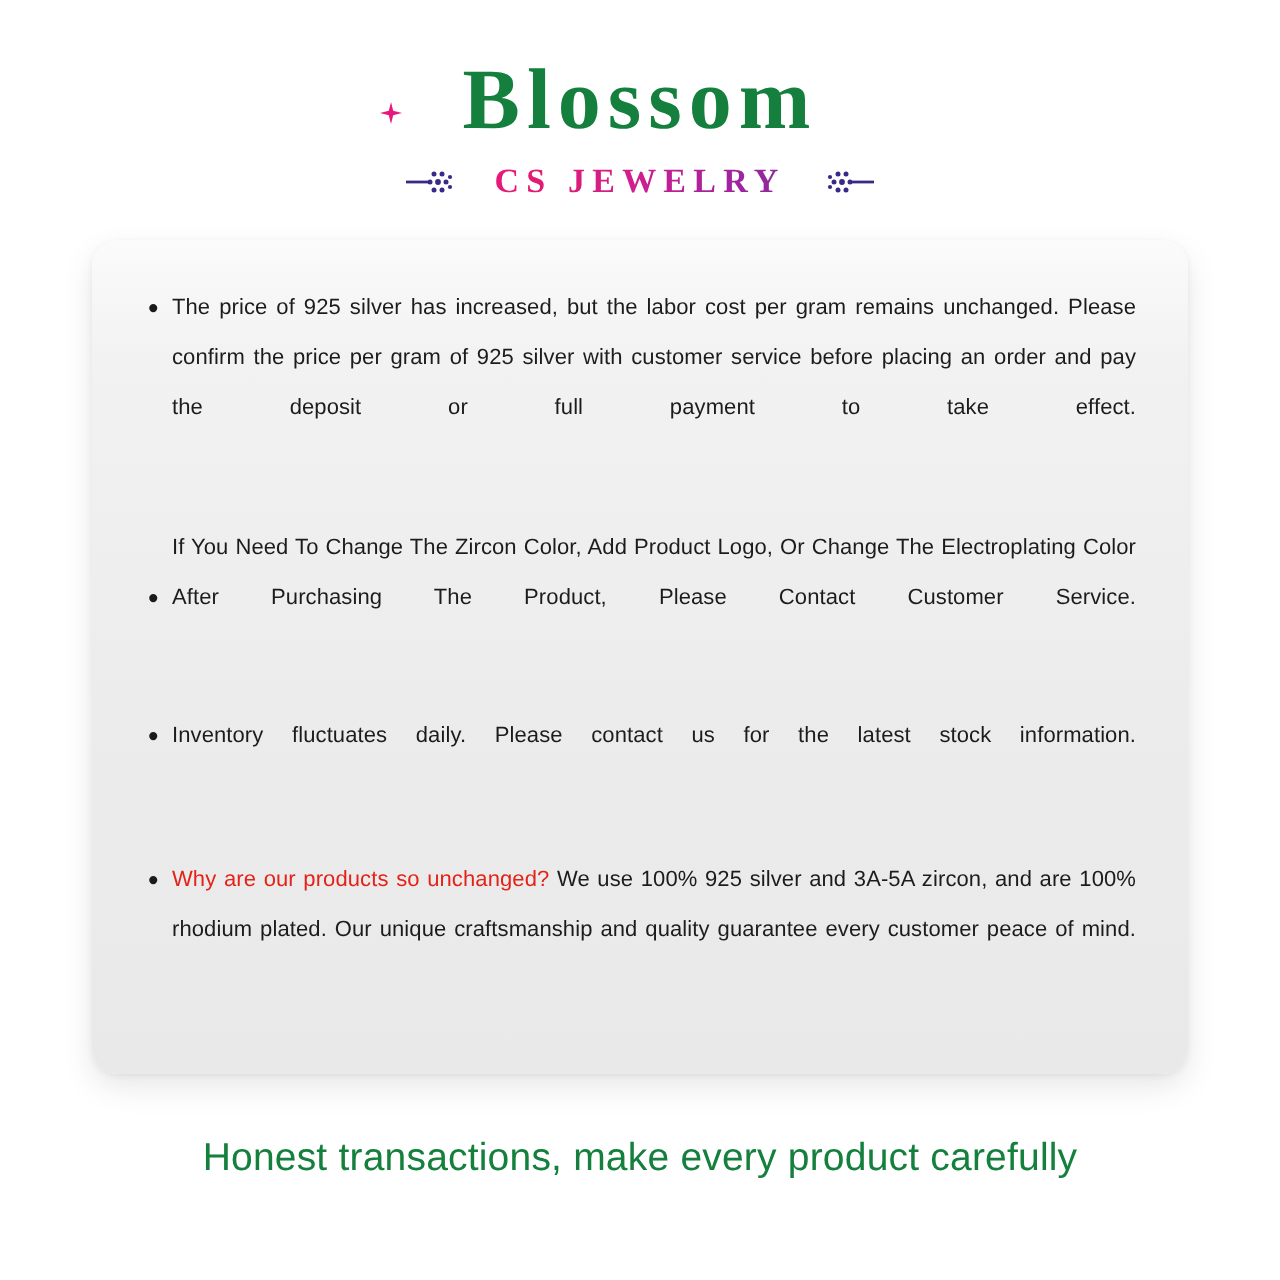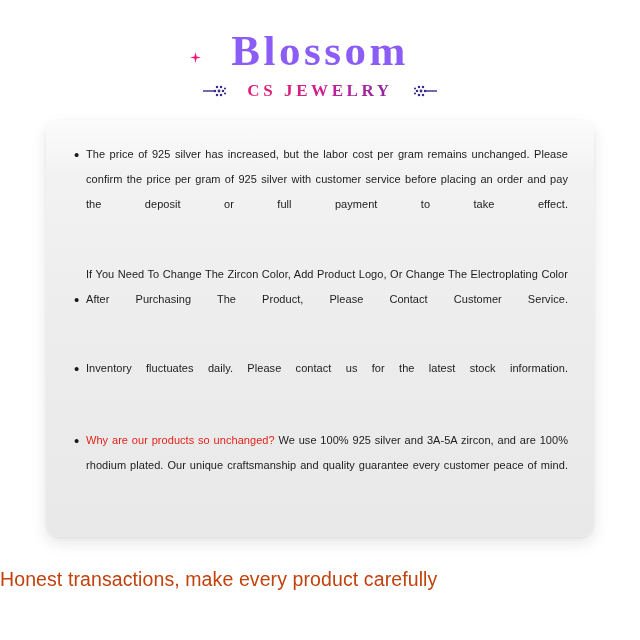--- a/index.html
+++ b/index.html
@@ -31,21 +31,21 @@
   .brand-wrap {
     display: inline-block;
     position: relative;
     line-height: 1;
   }
 
   .brand-title {
     font-family: "Liberation Serif", "DejaVu Serif", serif;
     font-size: 43px;
     font-weight: 700;
-    color: #8b5cf6;
+    color: #15803d;
     letter-spacing: 3.5px;
     line-height: 1.05;
     white-space: nowrap;
   }
 
   
   .sparkle {
     position: absolute;
     left: -13px;
     top: 22px;
@@ -149,22 +149,23 @@
   #bullet-1 { margin-bottom: 20px; }
   #bullet-2 { margin-bottom: 19px; }
   #bullet-3 { margin-bottom: 22px; }
 
   
   .footer {
     position: absolute;
     left: 0;
     top: 568px;
     width: 640px;
+    text-align: center;
     font-size: 19.5px;
-    color: #c2410c;
+    color: #15803d;
     letter-spacing: 0.1px;
   }
 </style>
 </head>
 <body>
 
 <div id="page">
 
   <div class="header">
     <div class="brand-wrap">

